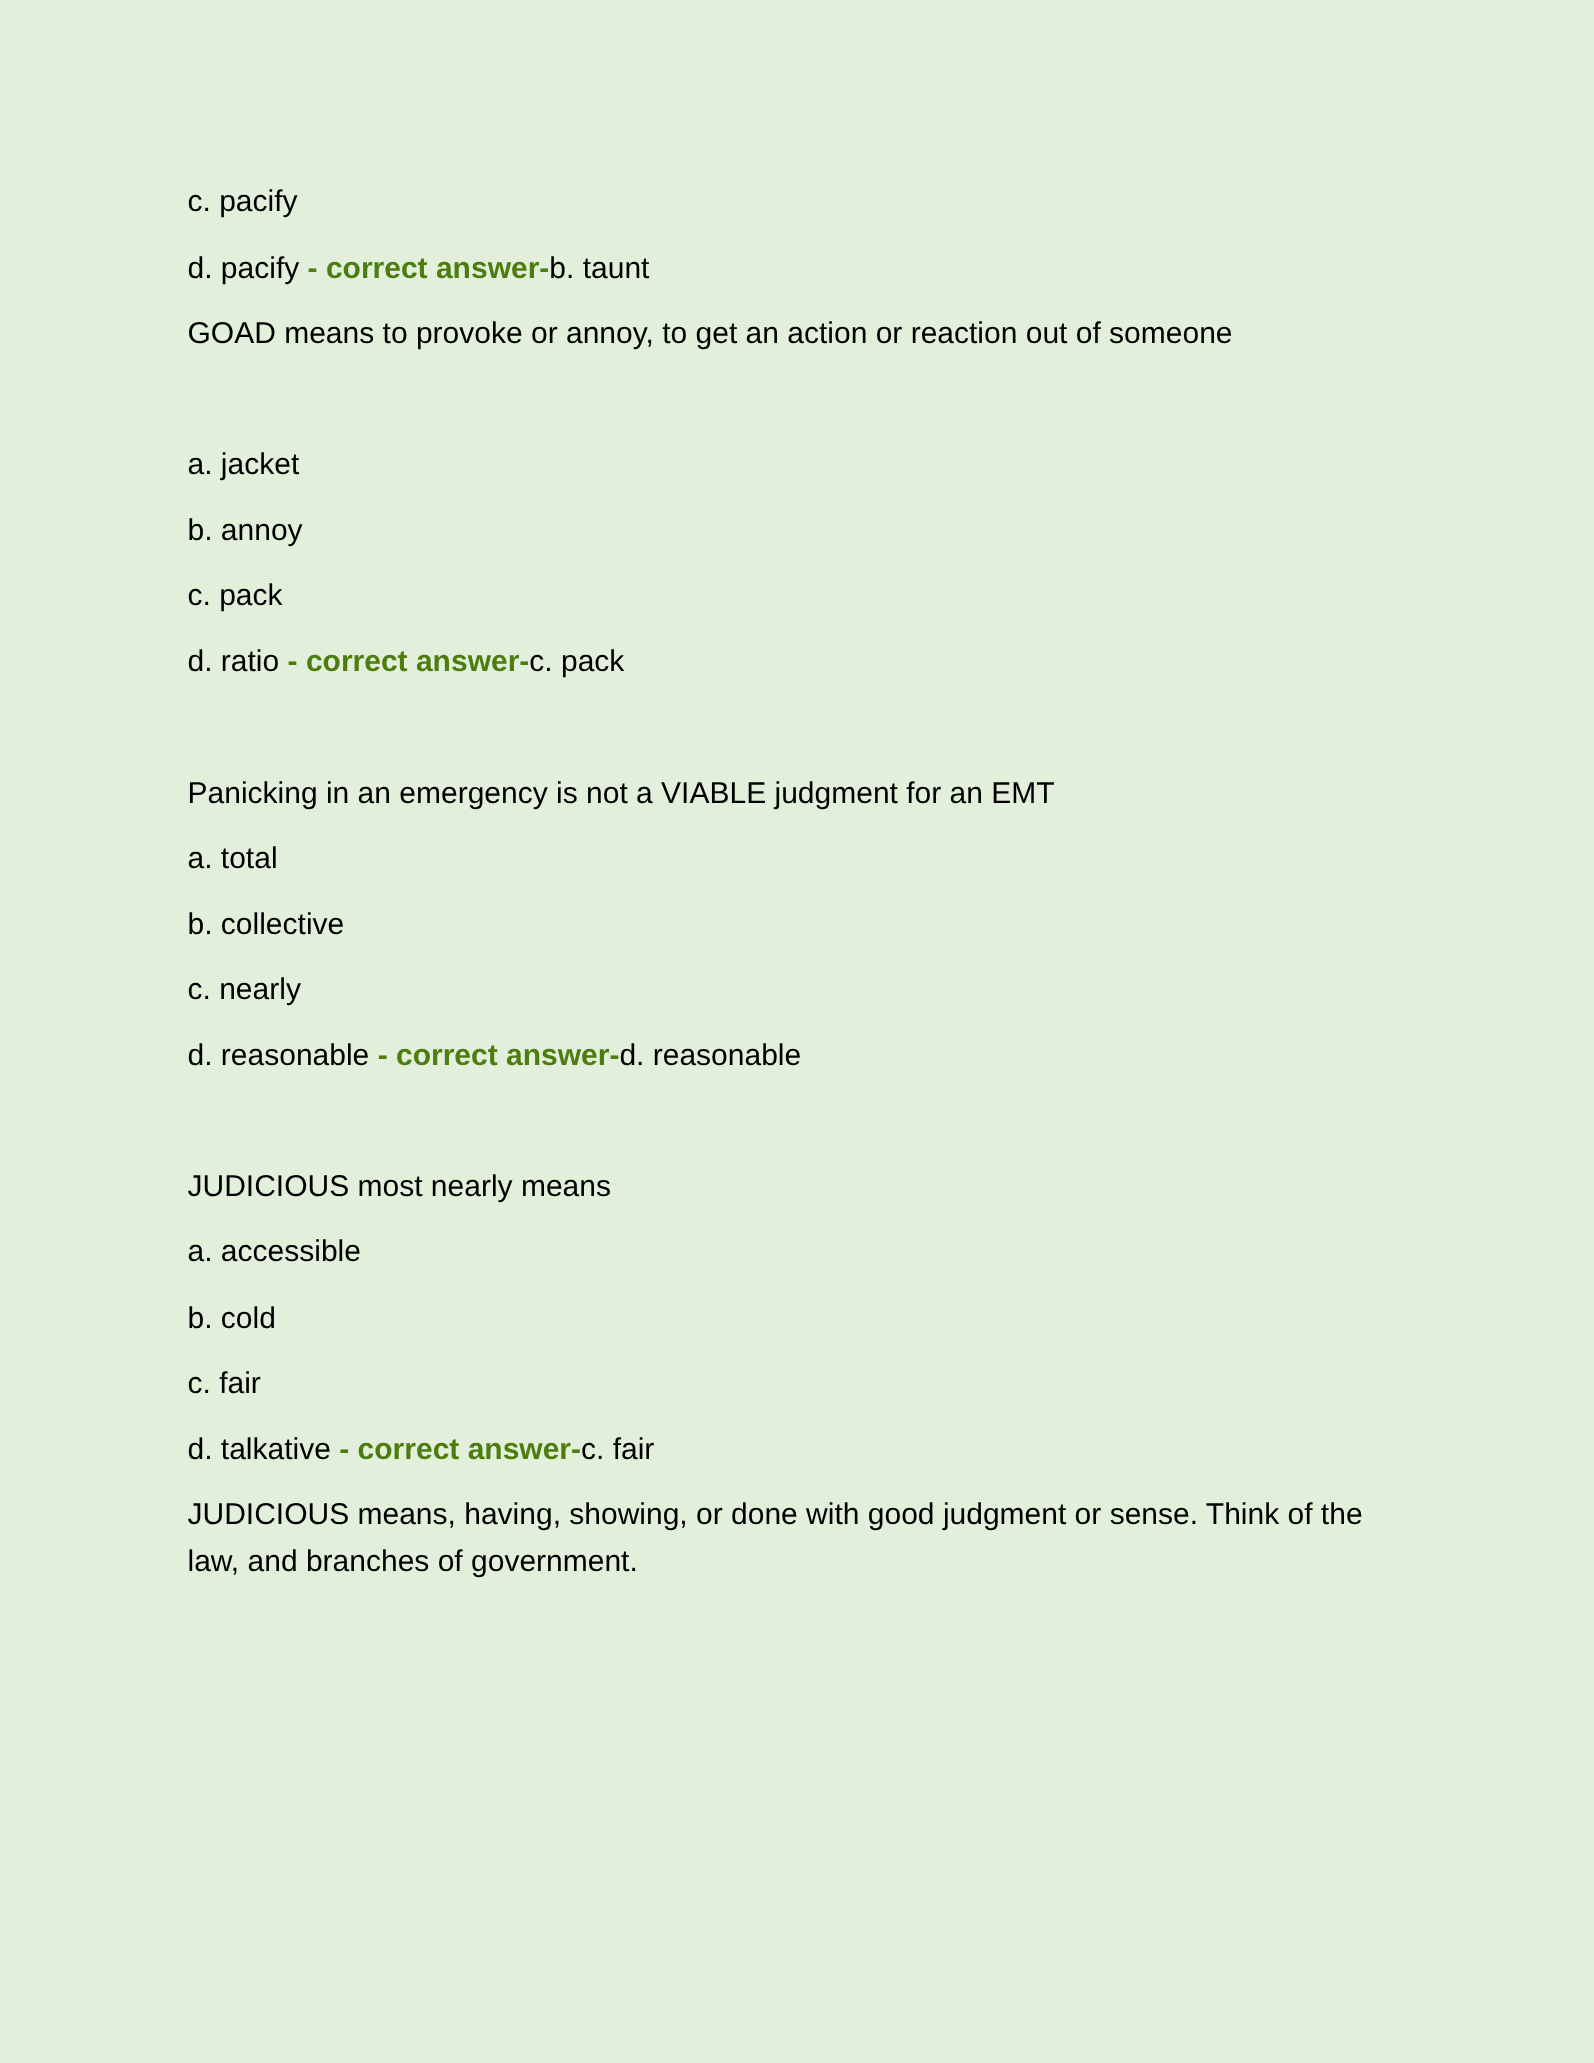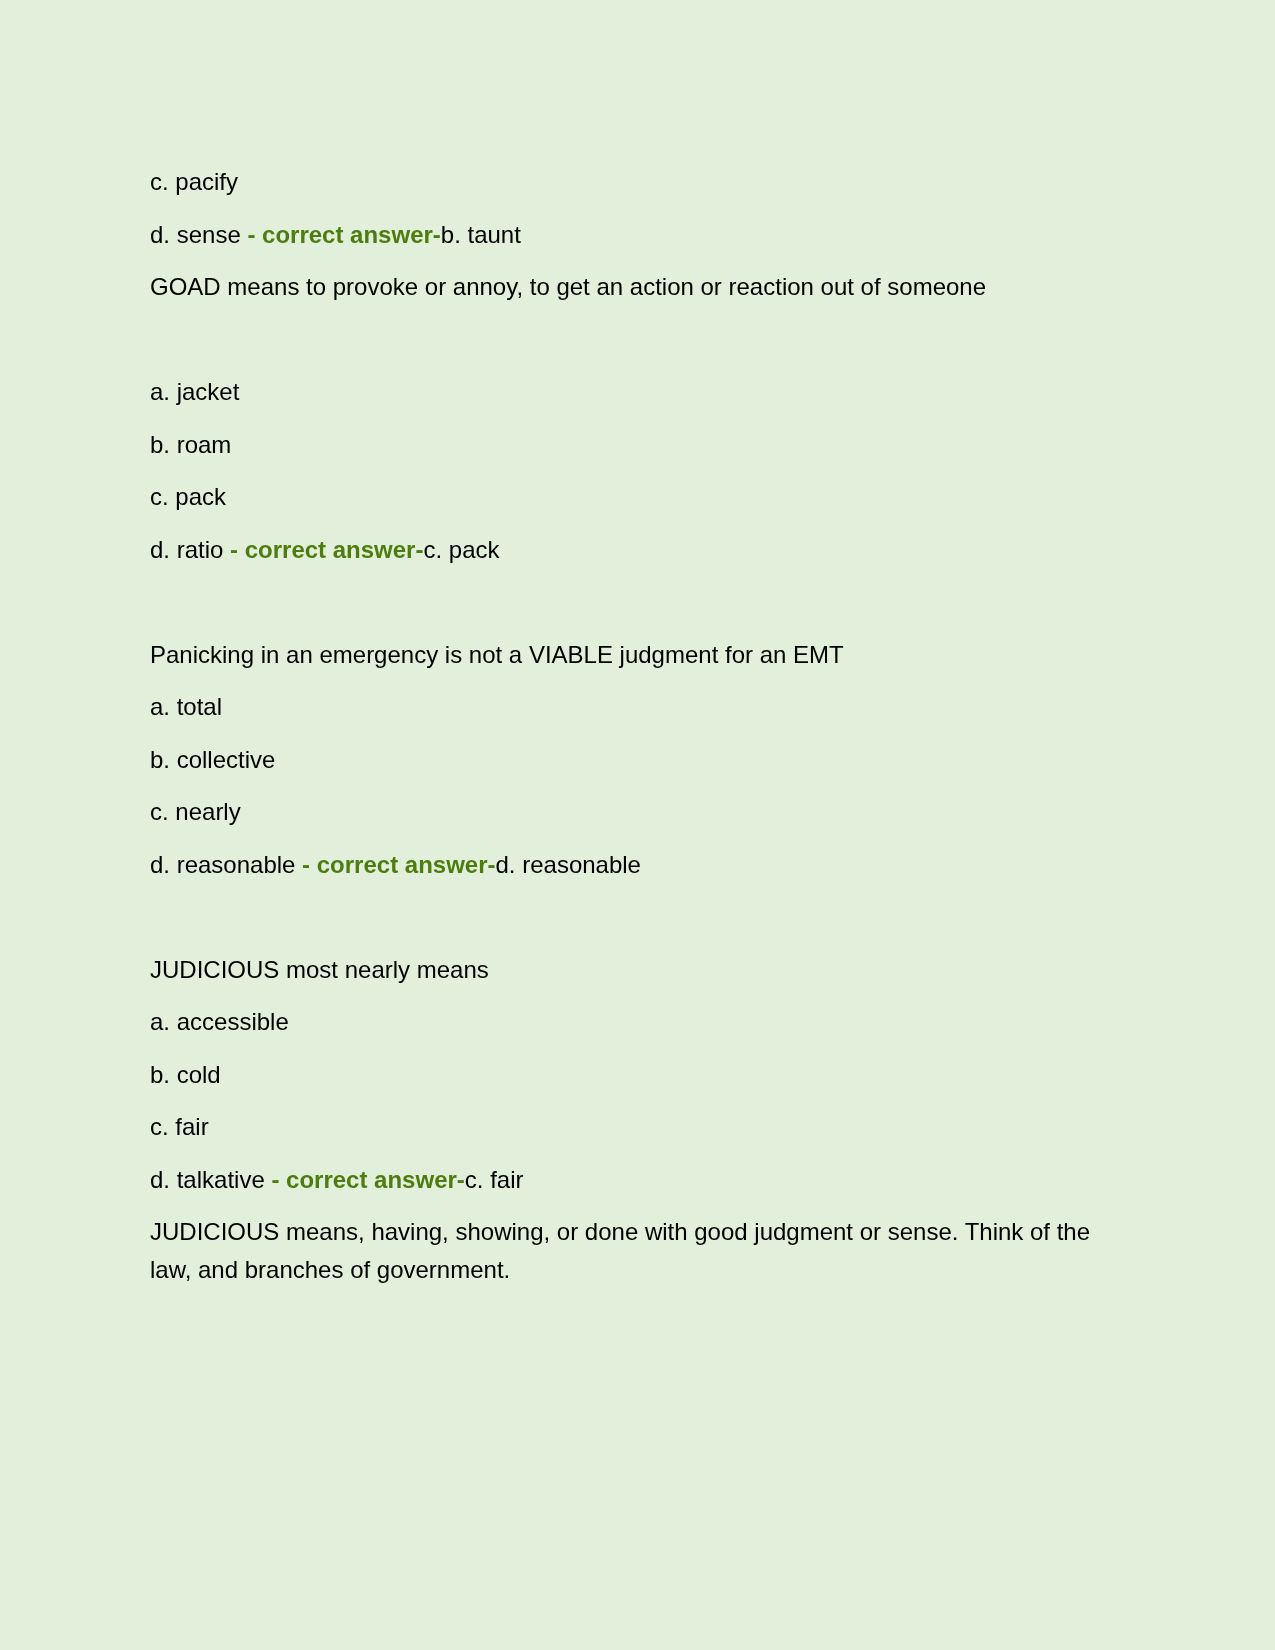--- a/index.html
+++ b/index.html
@@ -4,38 +4,38 @@
   <style>
     html, body { margin: 0; padding: 0; }
     body {
       width: 1275px; height: 1650px;
       background: #E2EFDA;
       font-family: "Liberation Sans", "DejaVu Sans", sans-serif;
       color: #000;
       position: relative;
       overflow: hidden;
     }
-    .page { position: absolute; left: 150px; top: 148px; width: 980px; margin-top: 20px; }
+    .page { position: absolute; left: 150px; top: 148px; width: 980px; }
     .line { font-size: 24px; line-height: 28px; height: 28px; margin: 0 0 24.5px 0; white-space: nowrap; }
     .para { font-size: 24px; line-height: 38px; margin: -5px 0 0 0; white-space: normal; }
     .gap { height: 52.5px; }
     .ans { color: #4d7c0f; font-weight: bold; }
   </style>
 </head>
 <body>
 
 <div class="page">
 
   <div class="line">c. pacify</div>
-  <div class="line"><span>d. sense </span><span class="ans">- correct answer-</span><span>b. taunt</span></div>
+  <div class="line"><span>d. pacify </span><span class="ans">- correct answer-</span><span>b. taunt</span></div>
   <div class="line">GOAD means to provoke or annoy, to get an action or reaction out of someone</div>
   <div class="gap"></div>
 
   <div class="line">a. jacket</div>
-  <div class="line">b. roam</div>
+  <div class="line">b. annoy</div>
   <div class="line">c. pack</div>
   <div class="line"><span>d. ratio </span><span class="ans">- correct answer-</span><span>c. pack</span></div>
   <div class="gap"></div>
 
   <div class="line">Panicking in an emergency is not a VIABLE judgment for an EMT</div>
   <div class="line">a. total</div>
   <div class="line">b. collective</div>
   <div class="line">c. nearly</div>
   <div class="line"><span>d. reasonable </span><span class="ans">- correct answer-</span><span>d. reasonable</span></div>
   <div class="gap"></div>

